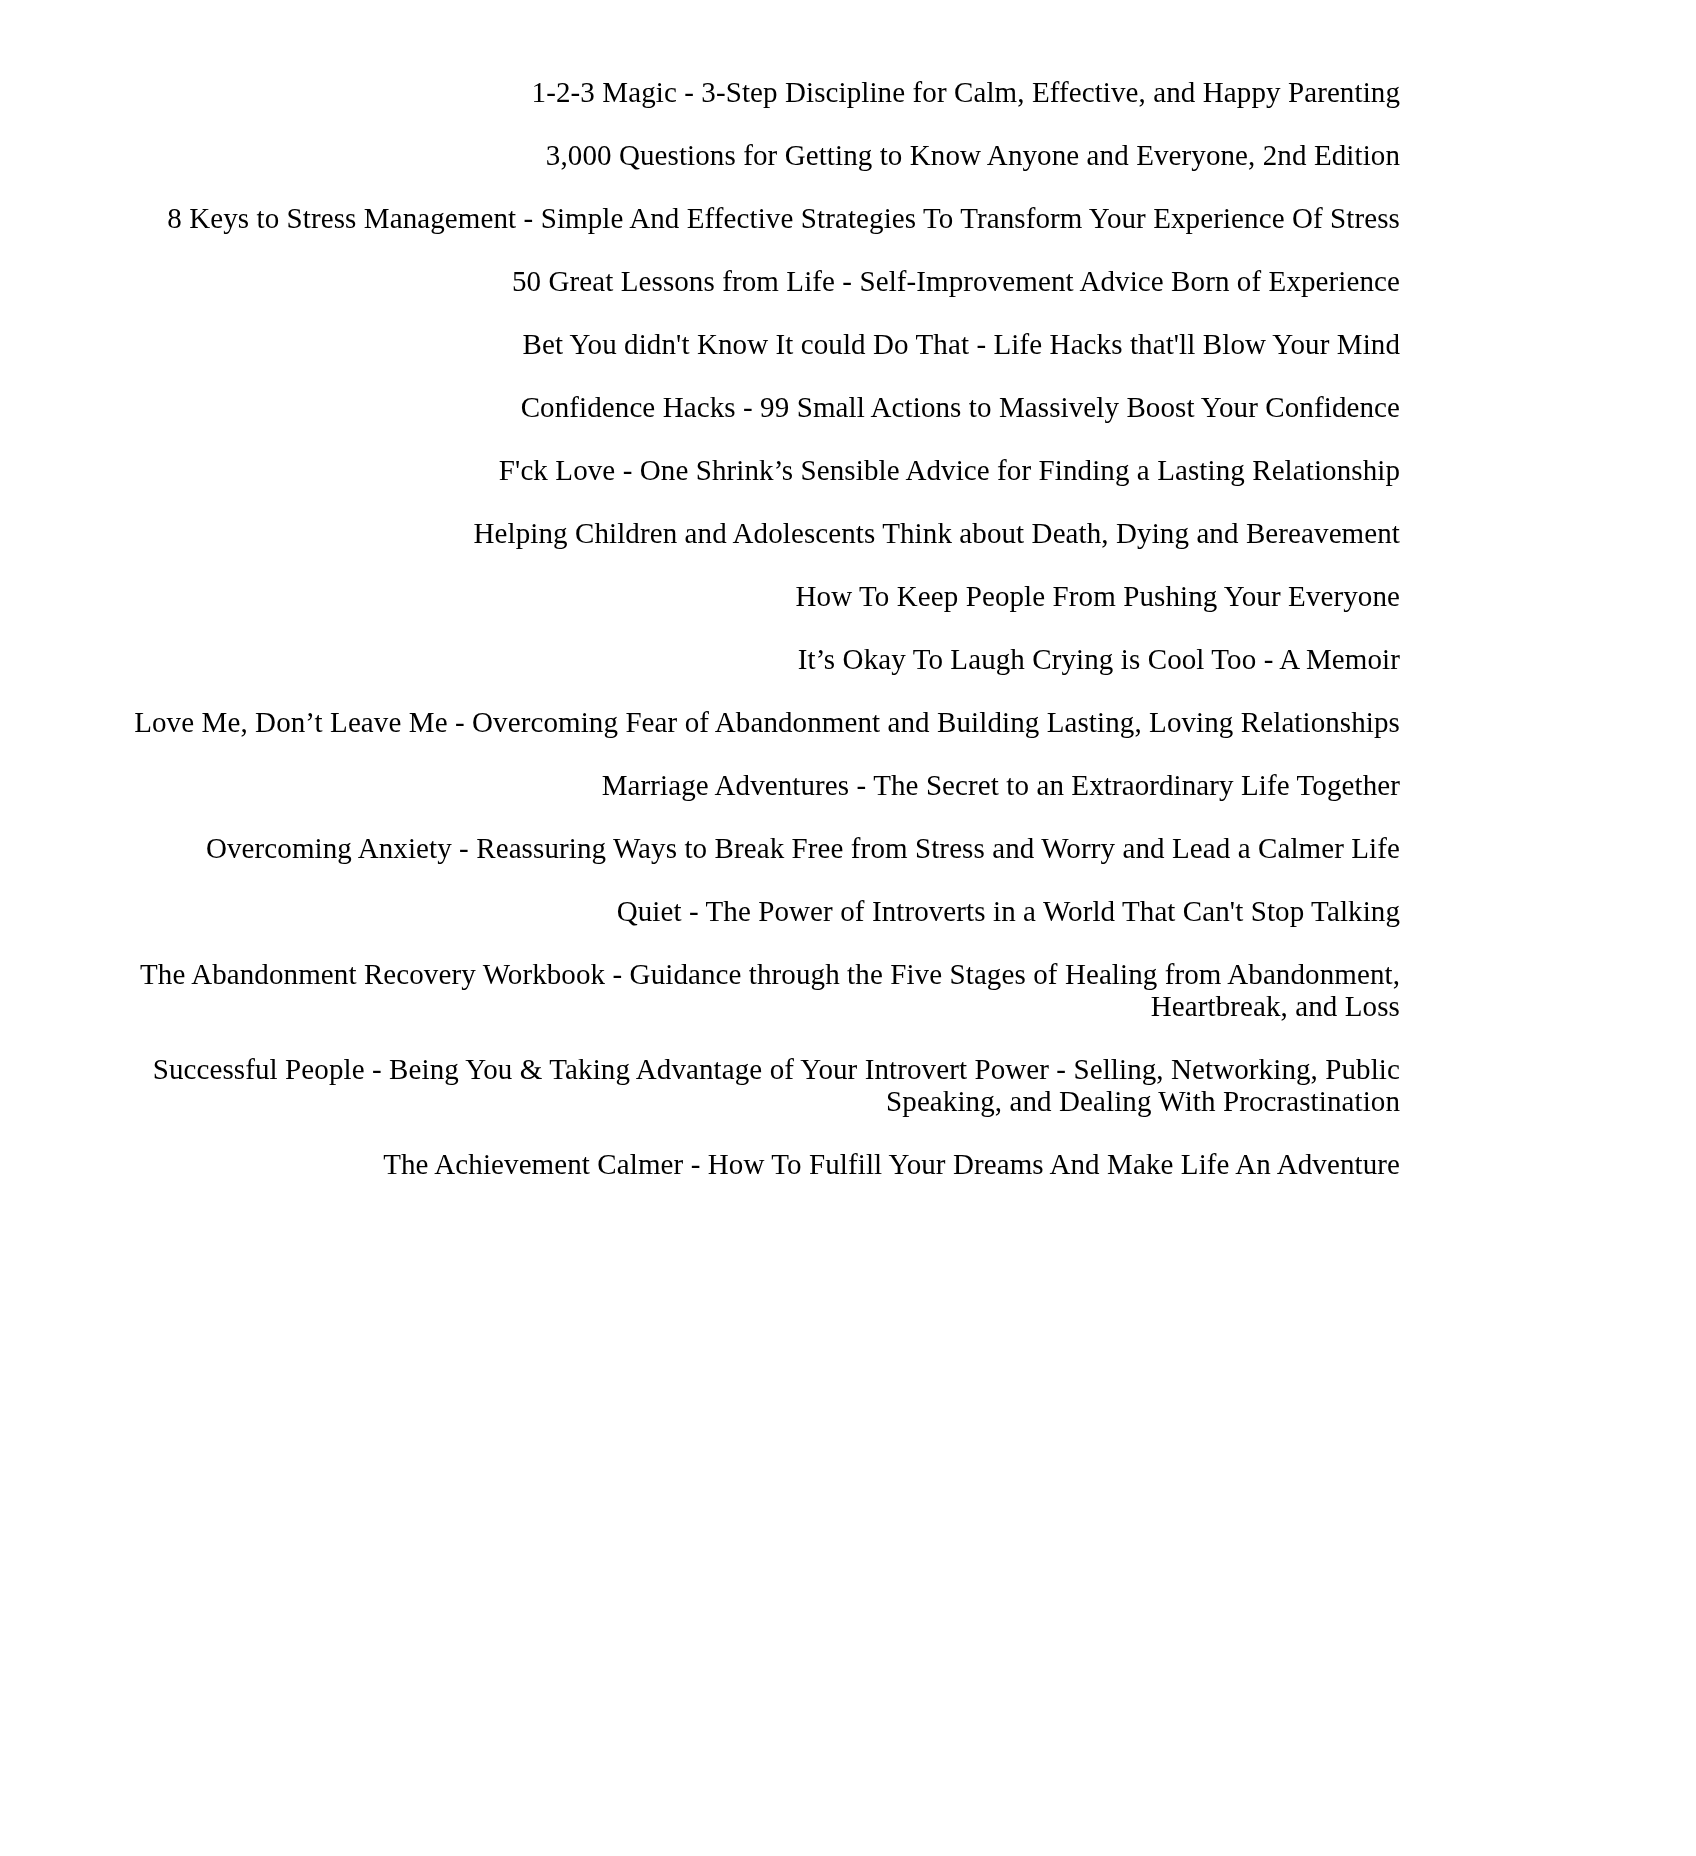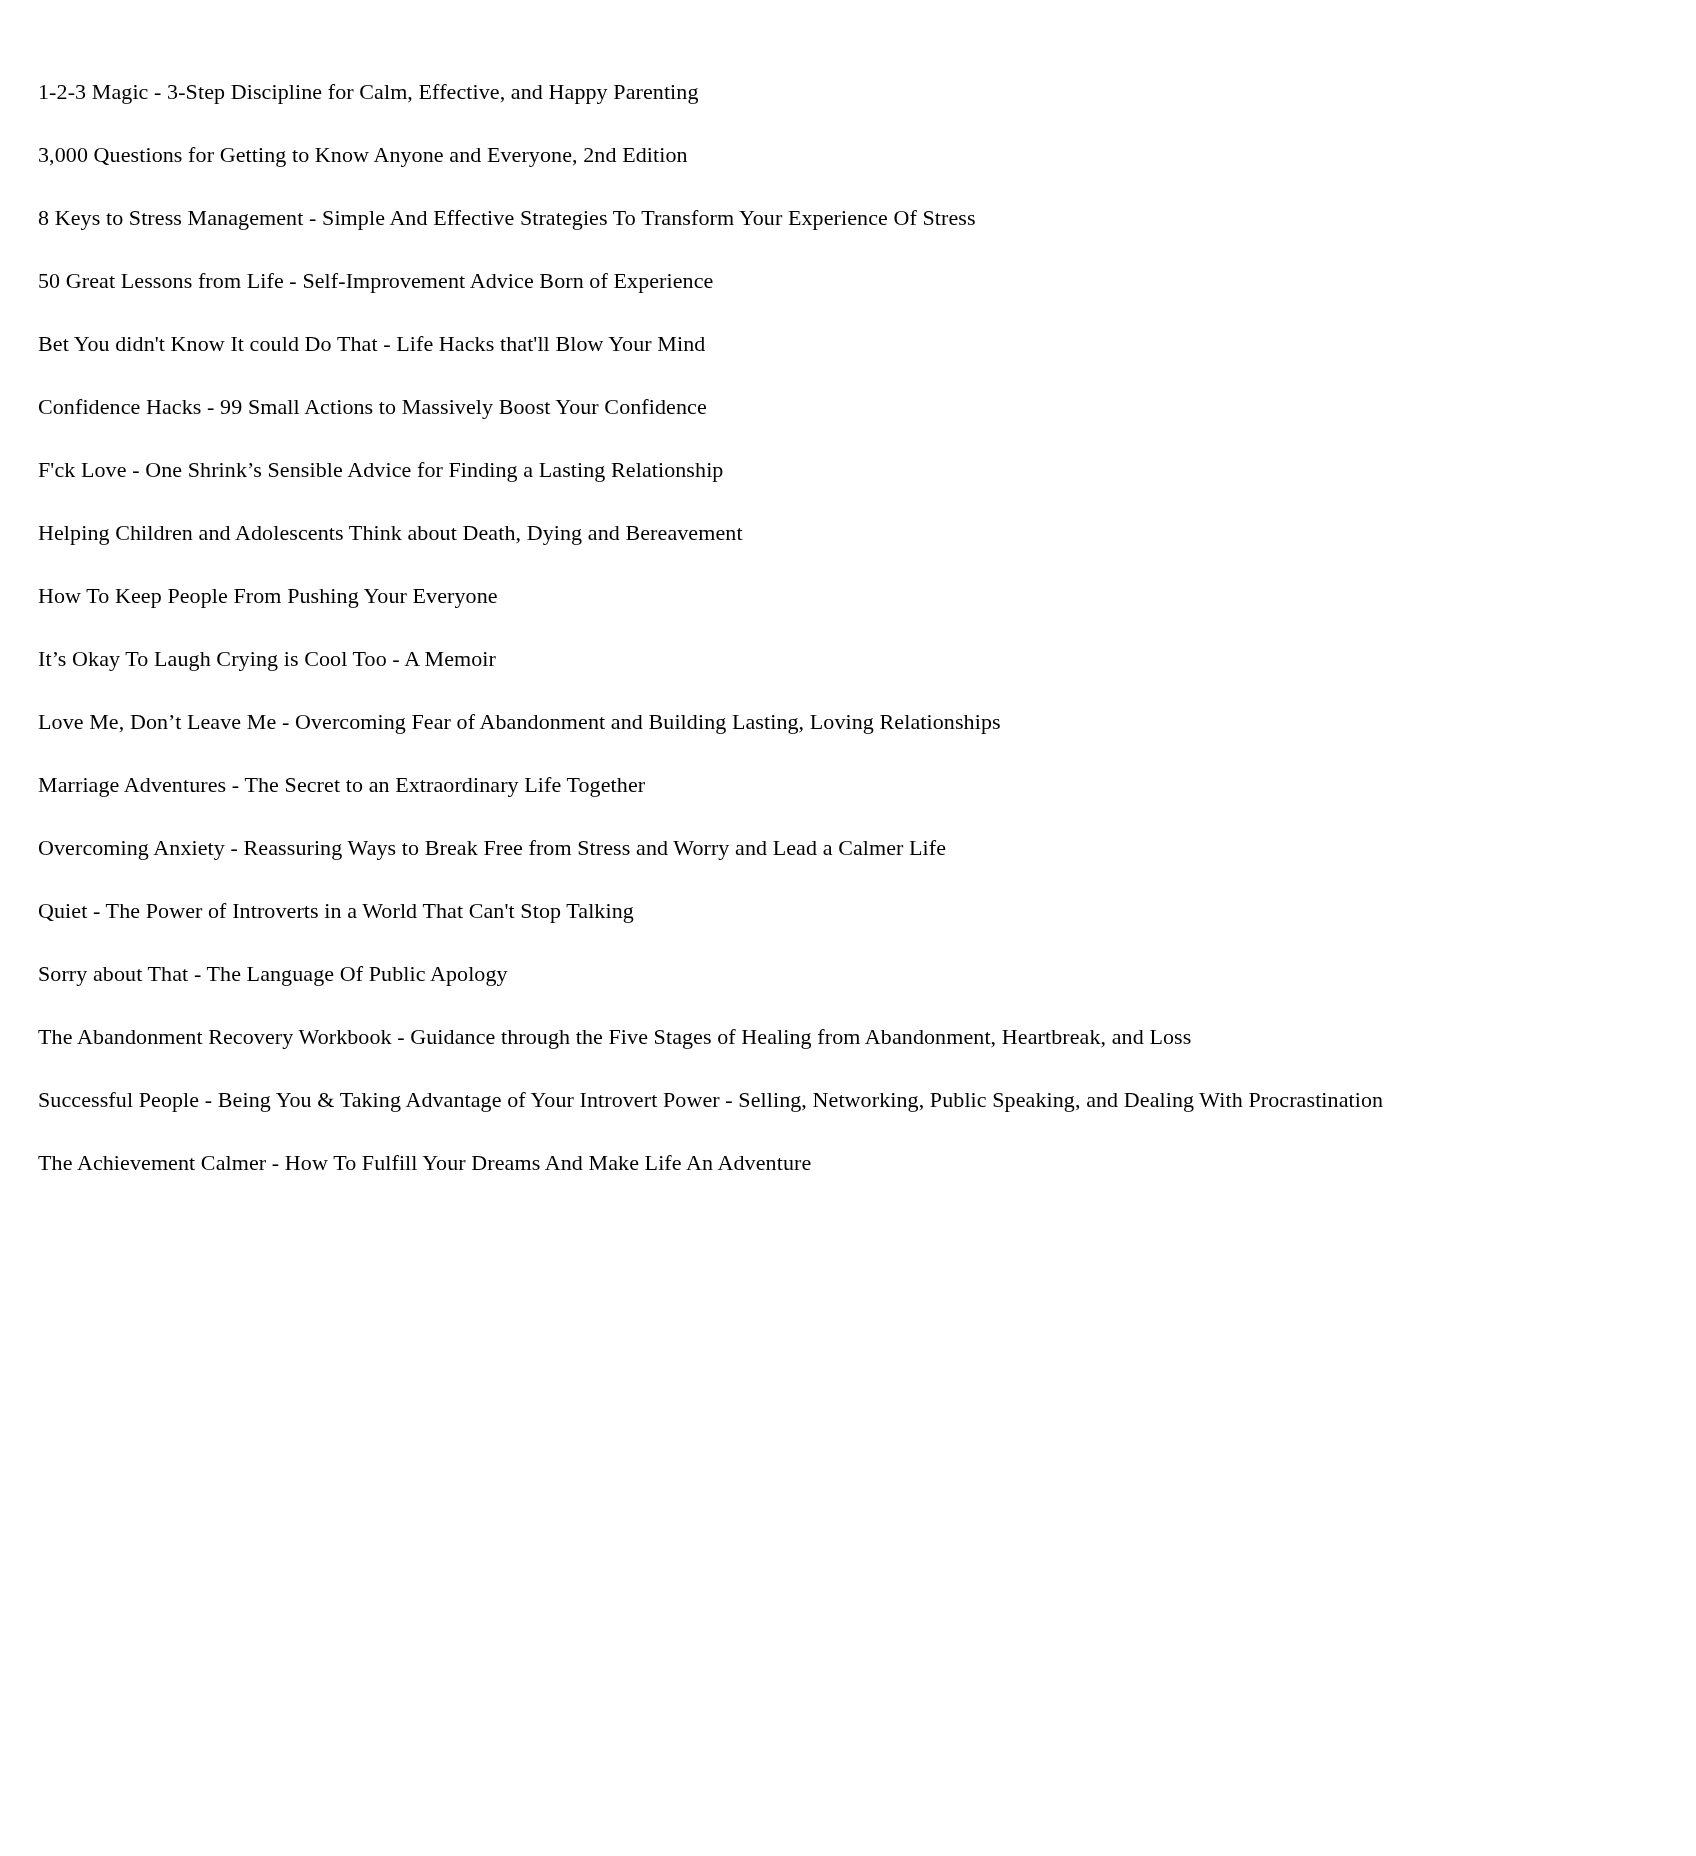--- a/index.html
+++ b/index.html
@@ -14,41 +14,41 @@
     font-family: "Liberation Serif", "DejaVu Serif", serif;
     color: #000000;
     overflow: hidden;
   }
   .doc {
     box-sizing: border-box;
     padding: 76px 60px 0 38px;
     max-width: 1460px;
   }
   .doc p.book-title {
-    font-size: 22px;
+    font-size: 29px;
     line-height: 32px;
     margin: 0 0 31px 0;
     letter-spacing: 0.1px;
+    text-align: right;
   }
 </style>
 </head>
 <body>
 
 <div class="doc">
     <p class="book-title">1-2-3 Magic - 3-Step Discipline for Calm, Effective, and Happy Parenting</p>
     <p class="book-title">3,000 Questions for Getting to Know Anyone and Everyone, 2nd Edition</p>
     <p class="book-title">8 Keys to Stress Management - Simple And Effective Strategies To Transform Your Experience Of Stress</p>
     <p class="book-title">50 Great Lessons from Life - Self-Improvement Advice Born of Experience</p>
     <p class="book-title">Bet You didn't Know It could Do That - Life Hacks that'll Blow Your Mind</p>
     <p class="book-title">Confidence Hacks - 99 Small Actions to Massively Boost Your Confidence</p>
     <p class="book-title">F'ck Love - One Shrink’s Sensible Advice for Finding a Lasting Relationship</p>
     <p class="book-title">Helping Children and Adolescents Think about Death, Dying and Bereavement</p>
     <p class="book-title">How To Keep People From Pushing Your Everyone</p>
     <p class="book-title">It’s Okay To Laugh Crying is Cool Too - A Memoir</p>
     <p class="book-title">Love Me, Don’t Leave Me - Overcoming Fear of Abandonment and Building Lasting, Loving Relationships</p>
     <p class="book-title">Marriage Adventures - The Secret to an Extraordinary Life Together</p>
     <p class="book-title">Overcoming Anxiety - Reassuring Ways to Break Free from Stress and Worry and Lead a Calmer Life</p>
     <p class="book-title">Quiet - The Power of Introverts in a World That Can't Stop Talking</p>
-    <p class="book-title">Sorry about That - The Language Of Public Apology</p>
     <p class="book-title">The Abandonment Recovery Workbook - Guidance through the Five Stages of Healing from Abandonment, Heartbreak, and Loss</p>
     <p class="book-title">Successful People - Being You &amp; Taking Advantage of Your Introvert Power - Selling, Networking, Public Speaking, and Dealing With Procrastination</p>
     <p class="book-title">The Achievement Calmer - How To Fulfill Your Dreams And Make Life An Adventure</p>
   </div>
 
 </body></html>

